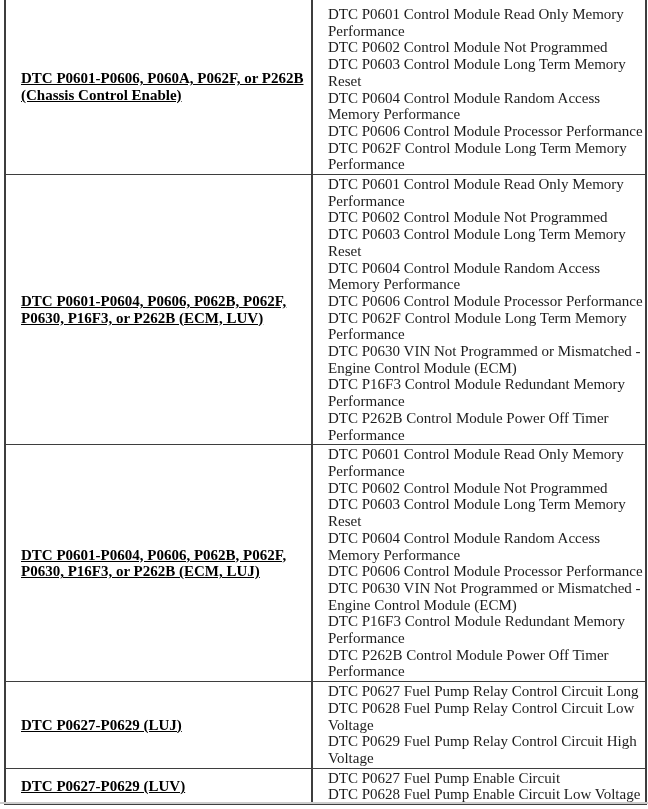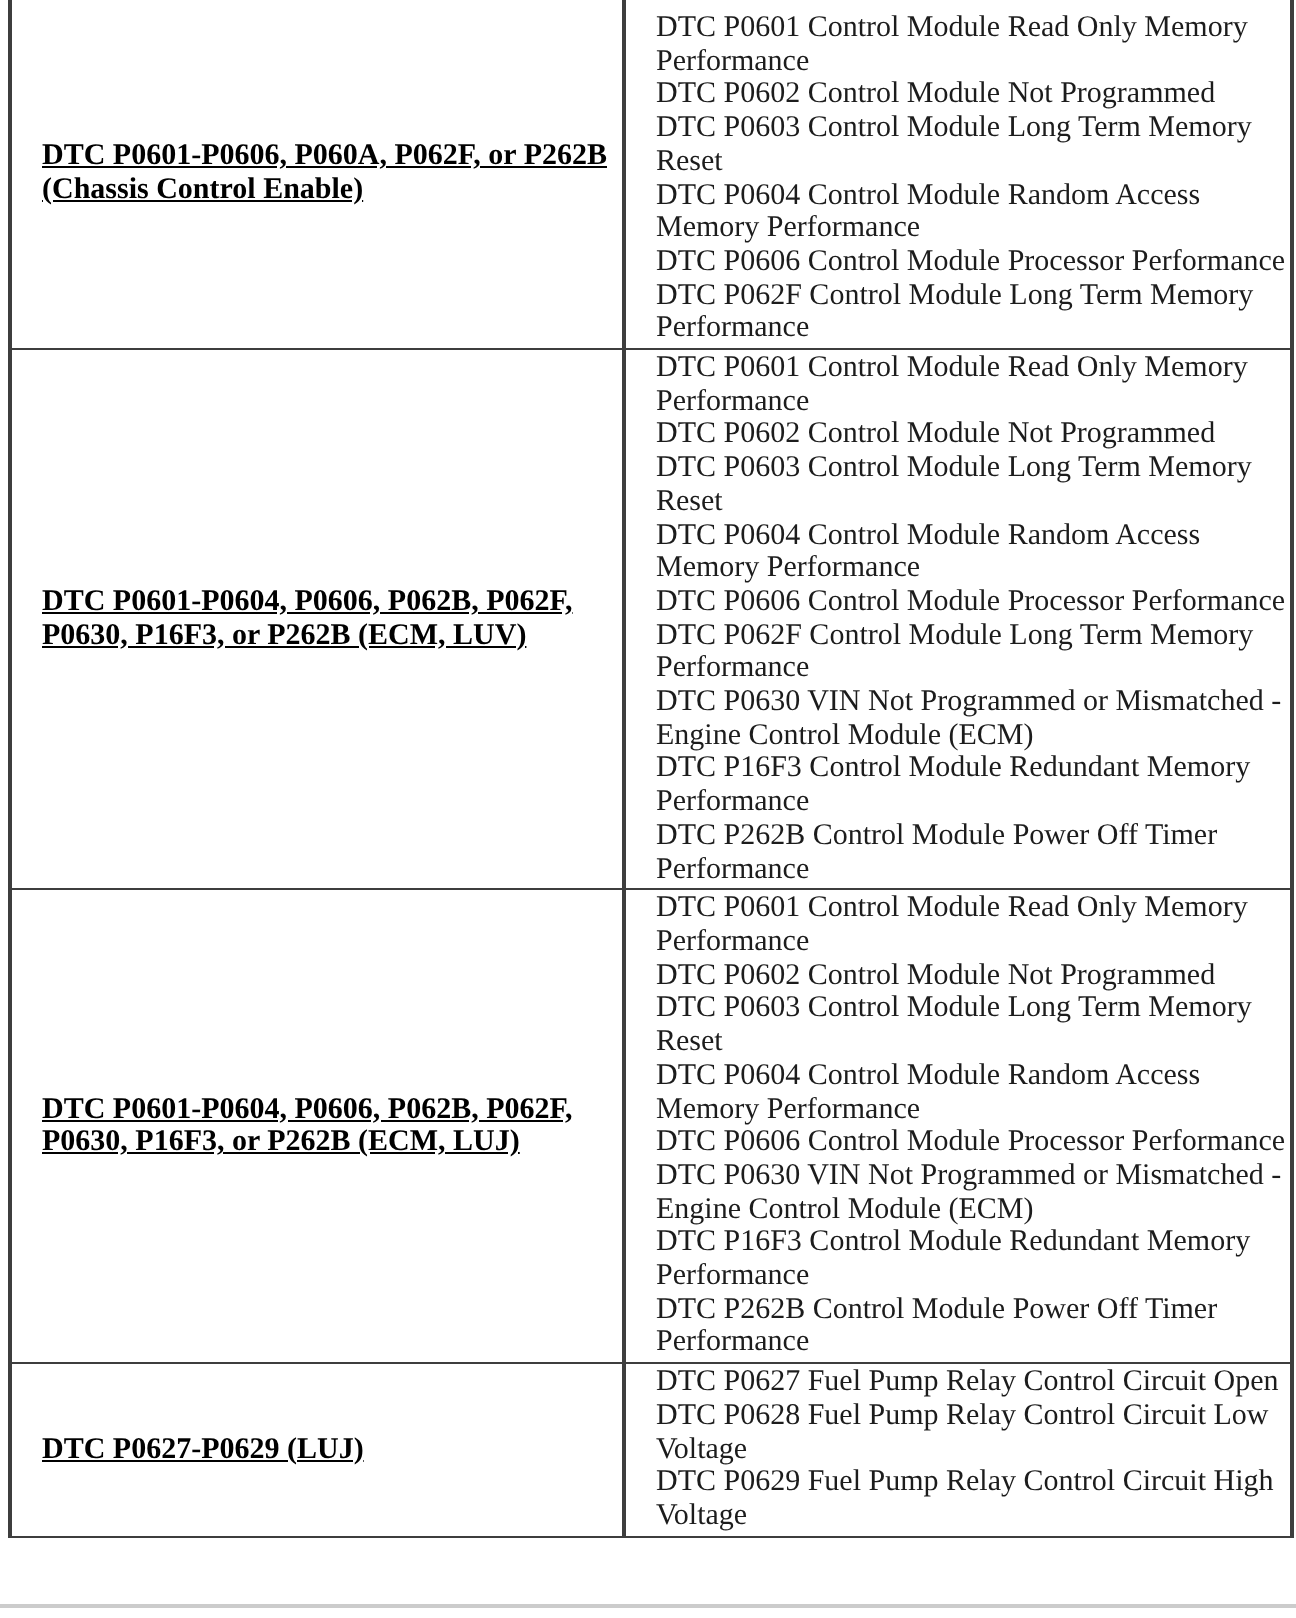--- a/index.html
+++ b/index.html
@@ -151,25 +151,38 @@
     </td>
   </tr>
         <tr>
     <td class="code-group-cell">
       <div class="code-group-link">
               <div class="cg-line">DTC P0627-P0629 (LUJ)</div>
             </div>
     </td>
     <td class="dtc-list-cell">
       <div>
-              <div class="dtc-line">DTC P0627 Fuel Pump Relay Control Circuit Open</div>
+              <div class="dtc-line">DTC P0627 Fuel Pump Relay Control Circuit Long</div>
               <div class="dtc-line">DTC P0628 Fuel Pump Relay Control Circuit Low</div>
               <div class="dtc-line">Voltage</div>
               <div class="dtc-line">DTC P0629 Fuel Pump Relay Control Circuit High</div>
               <div class="dtc-line">Voltage</div>
+            </div>
+    </td>
+  </tr>
+        <tr>
+    <td class="code-group-cell">
+      <div class="code-group-link">
+              <div class="cg-line">DTC P0627-P0629 (LUV)</div>
+            </div>
+    </td>
+    <td class="dtc-list-cell">
+      <div>
+              <div class="dtc-line">DTC P0627 Fuel Pump Enable Circuit</div>
+              <div class="dtc-line">DTC P0628 Fuel Pump Enable Circuit Low Voltage</div>
             </div>
     </td>
   </tr>
       </tbody>
   </table>
 
   <div class="cut-artifact"></div>
 
 </div>
 

